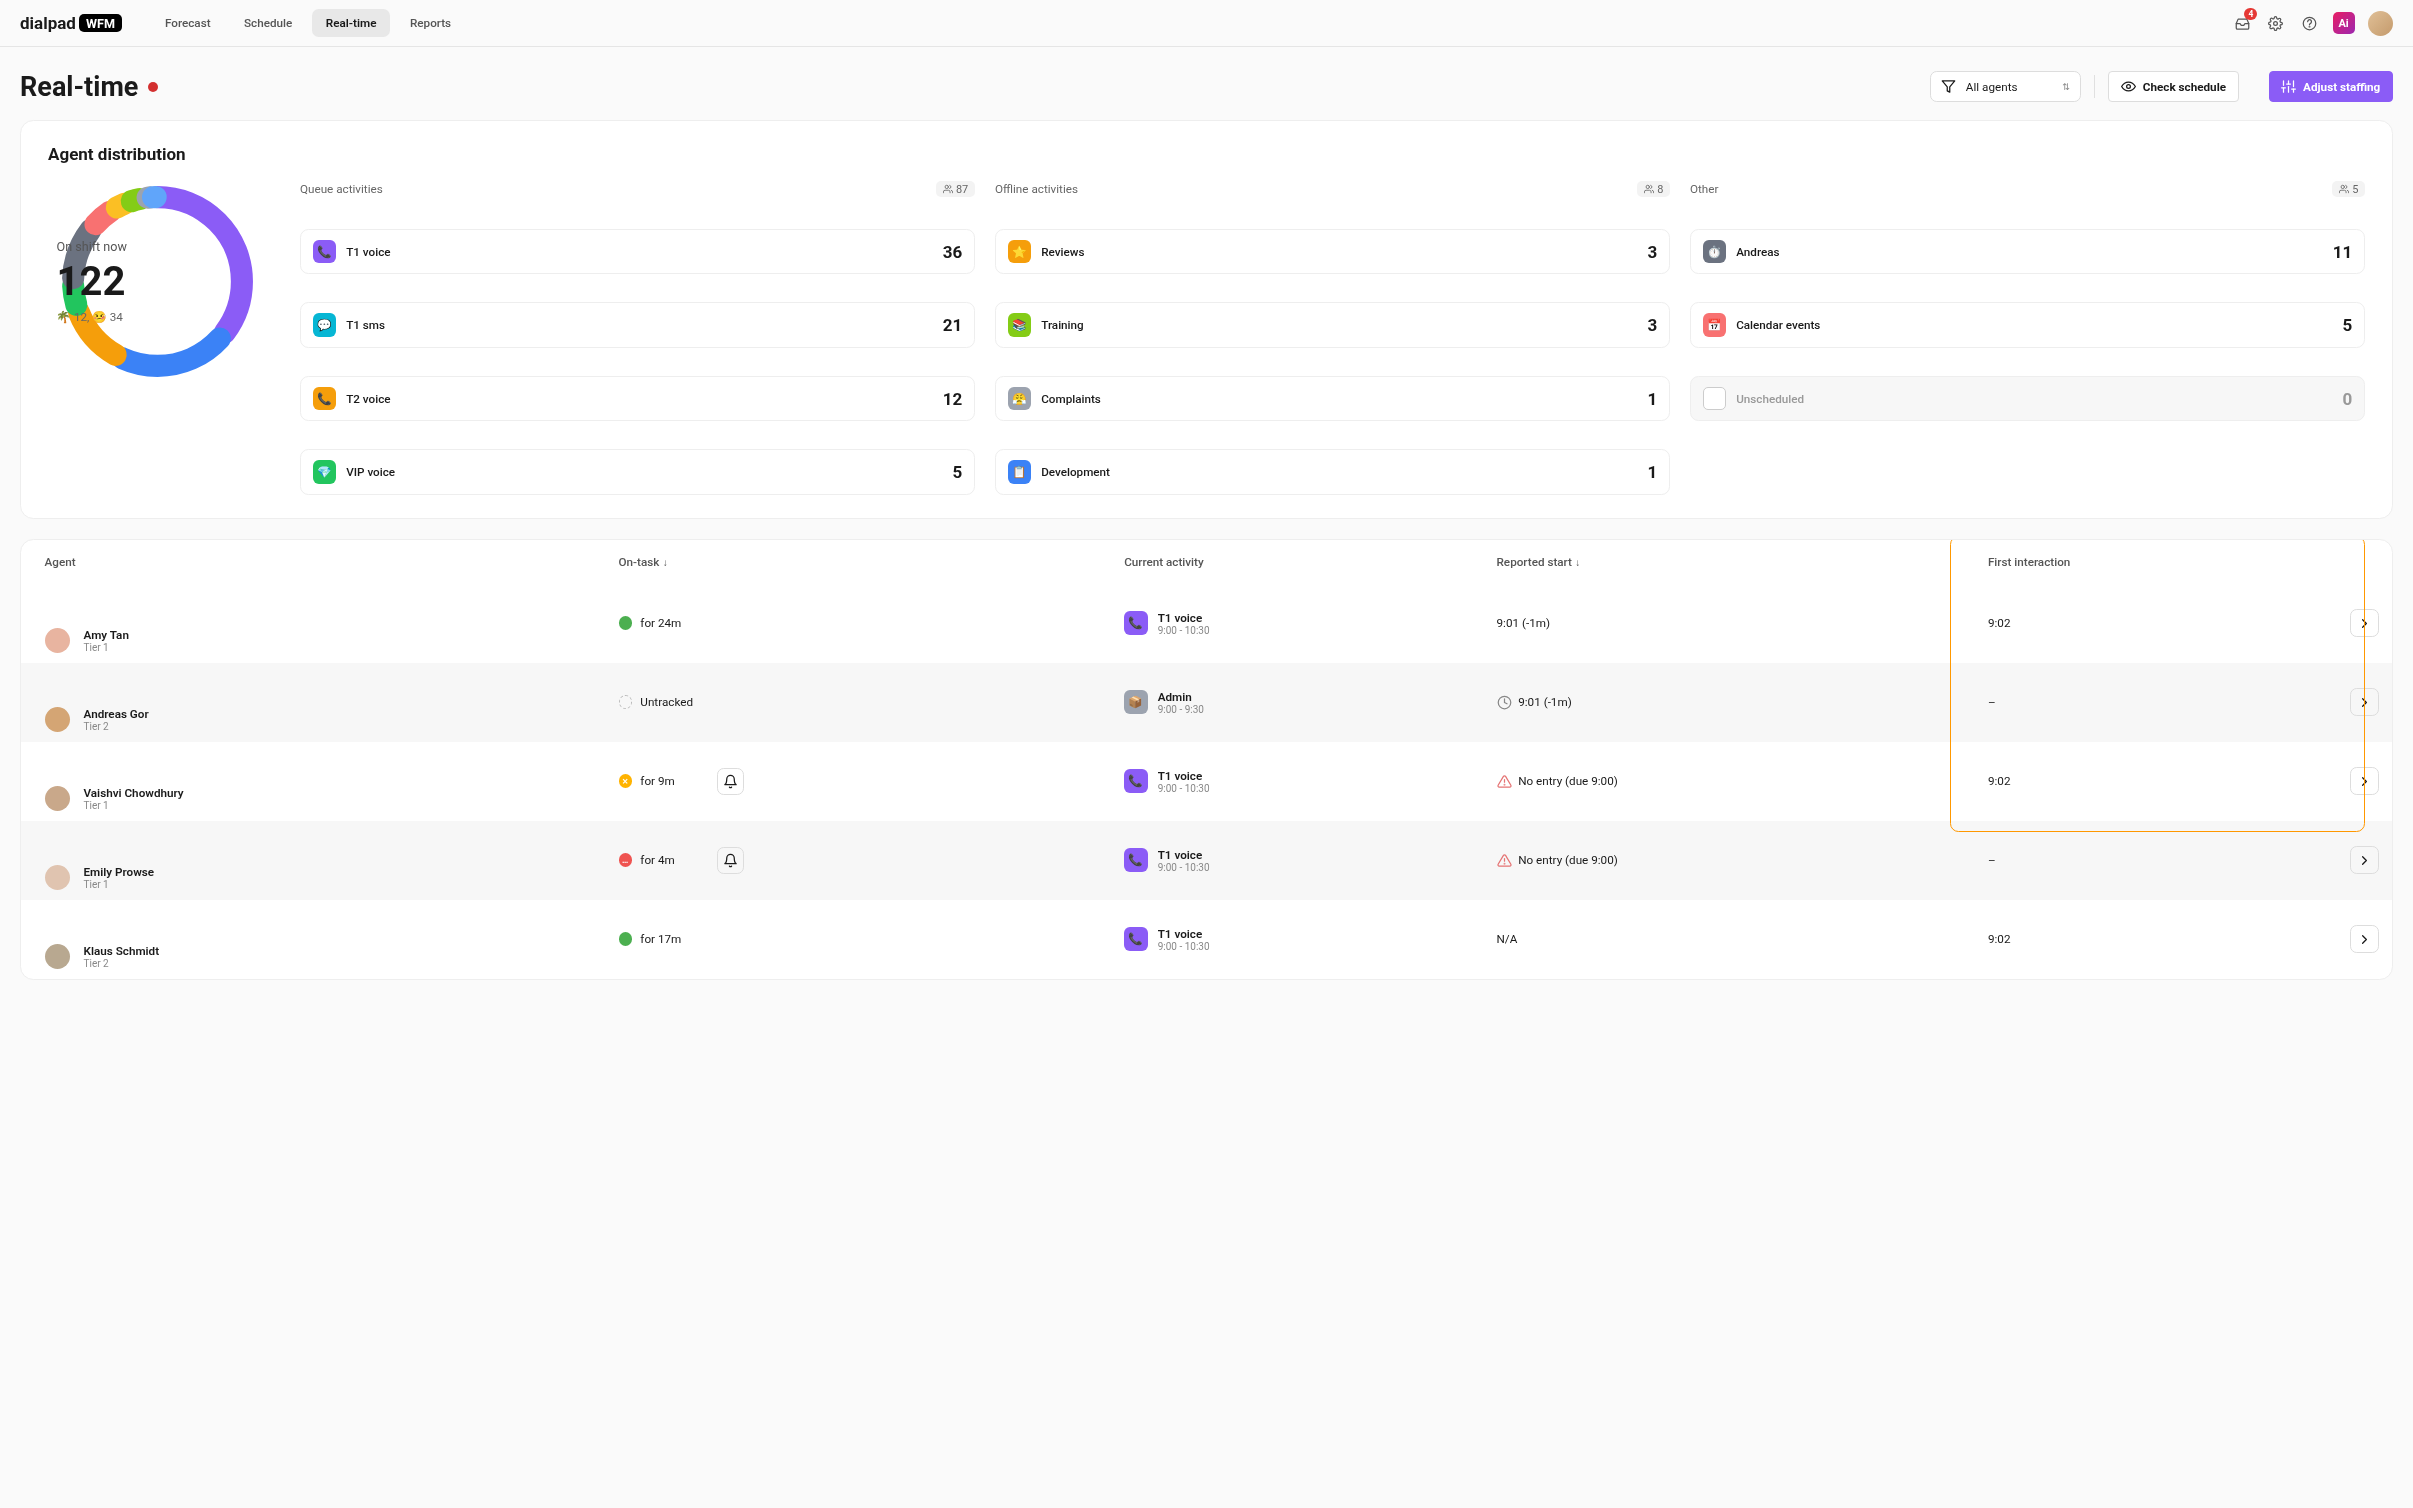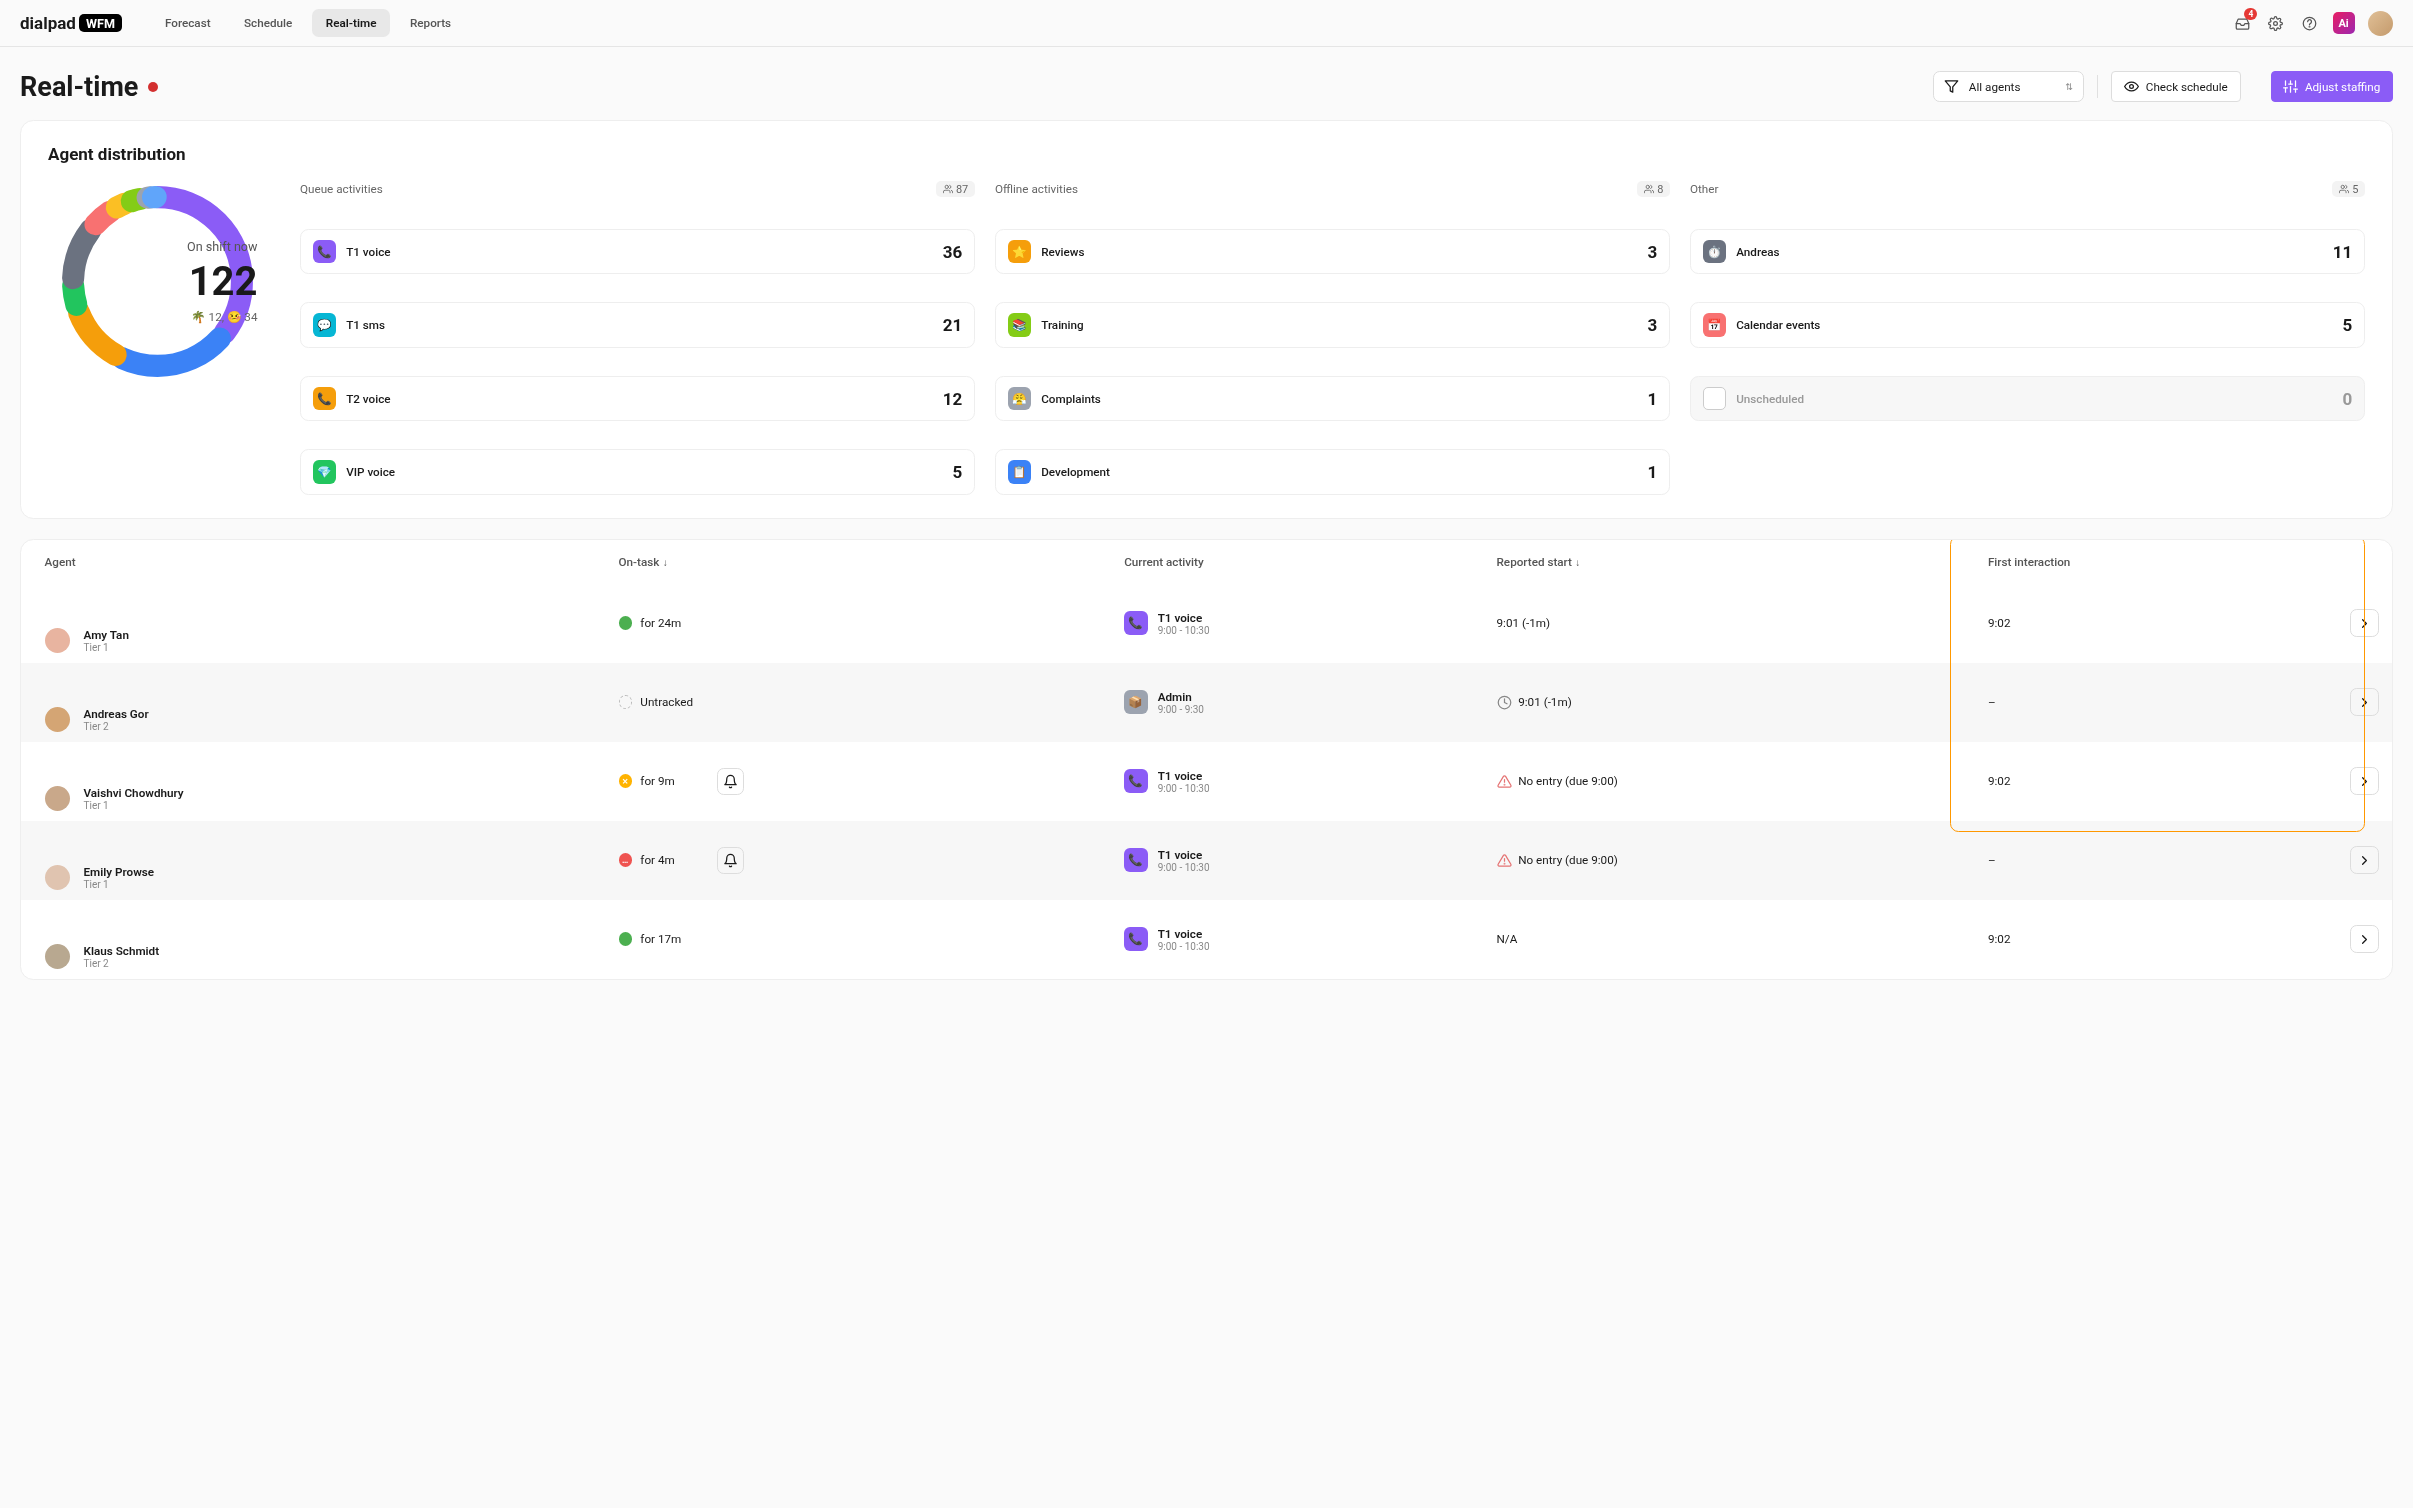--- a/index.html
+++ b/index.html
@@ -19,33 +19,33 @@
 .avatar { width: 25px; height: 25px; border-radius: 50%; background: linear-gradient(135deg, #e0c097, #c49a6c); }
 
 
 .toolbar { display: flex; align-items: center; padding: 23.5px 20px 17px; }
 .page-title { font-size: 27px; font-weight: 700; display: flex; align-items: center; gap: 10px; }
 .live-dot { width: 10px; height: 10px; background: #d32f2f; border-radius: 50%; }
 .toolbar-right { margin-left: auto; display: flex; align-items: center; gap: 10px; }
 .filter-select { display: flex; align-items: center; gap: 10px; border: 0.8px solid #ddd; border-radius: 6.7px; padding: 6.7px 10px; background: #fff; cursor: pointer; min-width: 151px; }
 .filter-select .chev { margin-left: auto; color: #888; font-size: 9.2px; }
 .vdivider { width: 0.8px; height: 23.5px; background: #e0e0e0; margin: 0 3.4px; }
-.btn { display: flex; align-items: center; gap: 6.7px; border: 0.8px solid #ddd; border-radius: 4px; padding: 6.7px 11.7px; background: #fff; cursor: pointer; font-weight: 400; }
+.btn { display: flex; align-items: center; gap: 6.7px; border: 0.8px solid #ddd; border-radius: 4px; padding: 6.7px 11.7px; background: #fff; cursor: pointer; font-weight: 700; }
 .btn.primary { background: #8b5cf6; color: #fff; border-color: #8b5cf6; margin-left: 20px; }
 
 
 .card { background: #fff; border: 0.8px solid #eee; border-radius: 13.4px; margin: 0 20px 20px; padding: 23.5px 27px; }
 .card-title { font-size: 17px; font-weight: 700; margin-bottom: 17px; }
 
 
 .dist-body { display: flex; gap: 34px; align-items: flex-start; }
 .donut-wrap { flex: 0 0 218px; display: flex; flex-direction: column; align-items: center; position: relative; }
 .donut { width: 201px; height: 201px; position: relative; }
 .donut svg { width: 100%; height: 100%; transform: rotate(-90deg); }
-.donut-center { position: absolute; inset: 0; display: flex; flex-direction: column; align-items: flex-end; justify-content: center; }
+.donut-center { position: absolute; inset: 0; display: flex; flex-direction: column; align-items: flex-start; justify-content: center; }
 .donut-center .lbl { font-size: 12.6px; color: #555; margin-bottom: 3.4px; }
 .donut-center .num { font-size: 40px; font-weight: 700; }
 .donut-center .sub { font-size: 11.7px; color: #666; margin-top: 5px; }
 
 .activity-cols { flex: 1; display: flex; gap: 20px; }
 .activity-col { flex: 1; display: flex; flex-direction: column; gap: 28px; }
 .col-header { display: flex; align-items: center; justify-content: space-between; font-size: 11.7px; color: #666; margin-bottom: 3.4px; }
 .col-header .count { display: flex; align-items: center; gap: 3.4px; background: #f3f3f3; border-radius: 5px; padding: 1.7px 6.7px; font-size: 11px; }
 .activity-row { display: flex; align-items: center; border: 0.8px solid #eee; border-radius: 8.4px; padding: 10px 11.7px; gap: 10px; cursor: pointer; }
 .activity-row.muted { background: #f7f7f7; color: #999; }

